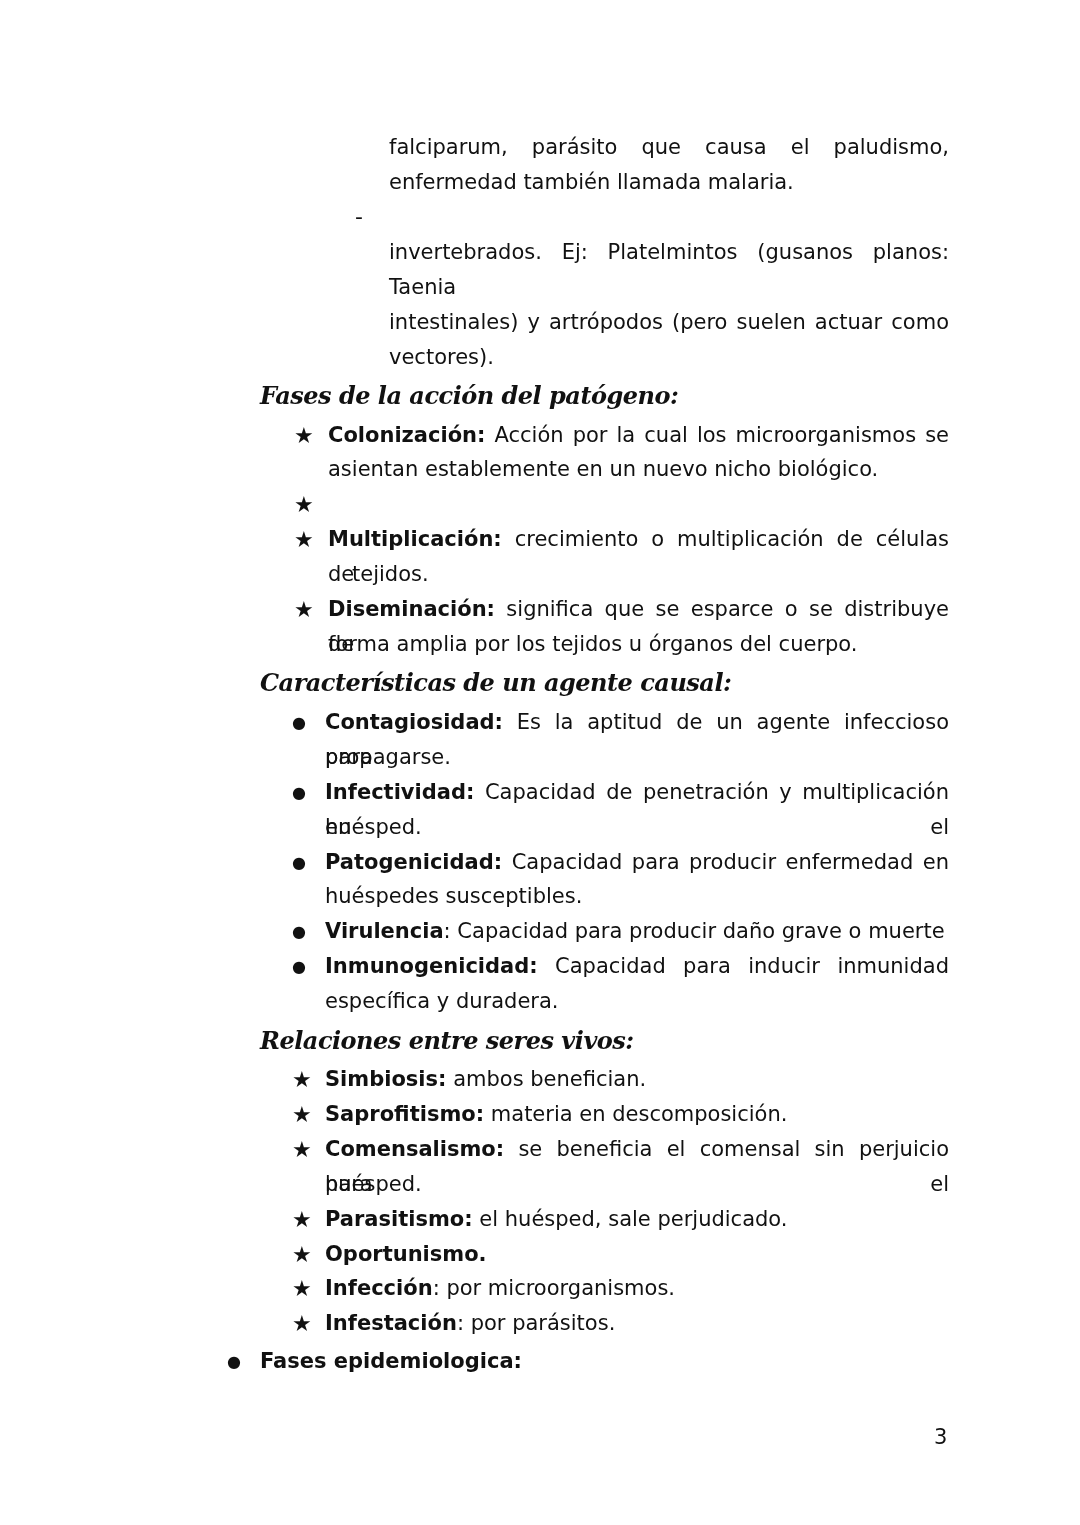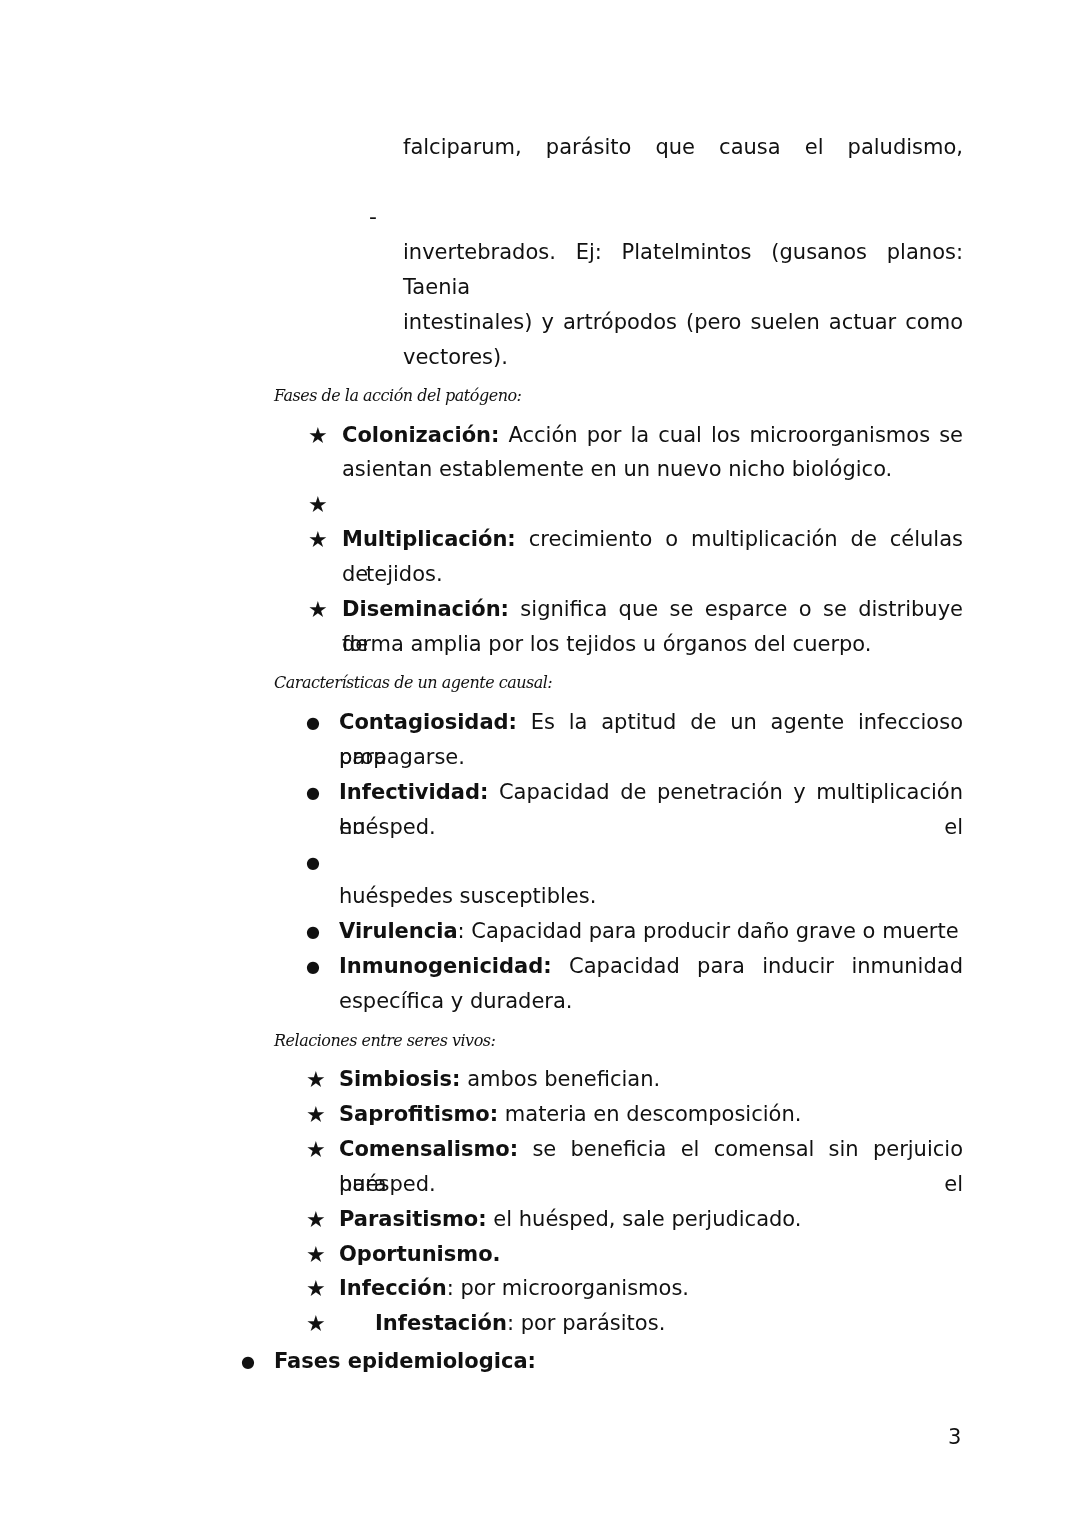--- a/index.html
+++ b/index.html
@@ -1,32 +1,33 @@
 <!DOCTYPE html>
 <html><head>
 <meta charset="utf-8">
 <style>
   html, body { margin: 0; padding: 0; background: #ffffff; }
   body { width: 1080px; height: 1525px; position: relative; overflow: hidden;
          font-family: "DejaVu Sans", sans-serif; color: #111; }
-  .page { position: absolute; left: 16px; top: 0; width: 936px; height: 1525px; }
+  .page { position: absolute; left: 2px; top: 0; width: 936px; height: 1525px; }
   .line { position: absolute; font-size: 21px; line-height: 35px; white-space: nowrap; }
   .just { text-align: justify; text-align-last: justify; white-space: normal; }
   b { font-weight: bold; }
   .heading { position: absolute; font-family: "DejaVu Serif", serif; font-style: italic;
-             font-weight: normal; font-size: 16px; letter-spacing: -0.5px; line-height: 35px; }
+             font-weight: bold; font-size: 24px; letter-spacing: -0.5px; line-height: 35px; }
   .bullet { position: absolute; font-size: 22px; line-height: 35px; }
   .pagenum { position: absolute; left: 932px; top: 1425px; font-size: 21px; }
 </style>
 </head>
 <body>
 
 <div class="page">
 
   <div class="line just" style="left:387px;top:130px;width:560px;">falciparum, parásito que causa el paludismo,</div>
+  <div class="line" style="left:387px;top:165px;">enfermedad también llamada malaria.</div>
 
   <div class="bullet" style="left:353px;top:199px;">-</div>
   <div class="line just" style="left:387px;top:235px;width:560px;">invertebrados. Ej: Platelmintos (gusanos planos: Taenia</div>
   <div class="line just" style="left:387px;top:305px;width:560px;">intestinales) y artrópodos (pero suelen actuar como</div>
   <div class="line" style="left:387px;top:340px;">vectores).</div>
 
   <div class="heading" style="left:258px;top:378px;">Fases de la acción del patógeno:</div>
 
   <span class="bullet" style="left:292px;top:418px;">★</span>
   <div class="line just" style="left:326px;top:418px;width:621px;"><b>Colonización:</b><span> Acción por la cual los microorganismos se</span></div>
@@ -46,20 +47,21 @@
 
   <span class="bullet" style="left:290px;top:705px;font-size:16px;">●</span>
   <div class="line just" style="left:323px;top:705px;width:624px;"><b>Contagiosidad:</b><span> Es la aptitud de un agente infeccioso para</span></div>
   <div class="line" style="left:323px;top:740px;">propagarse.</div>
 
   <span class="bullet" style="left:290px;top:775px;font-size:16px;">●</span>
   <div class="line just" style="left:323px;top:775px;width:624px;"><b>Infectividad:</b><span> Capacidad de penetración y multiplicación en el</span></div>
   <div class="line" style="left:323px;top:810px;">huésped.</div>
 
   <span class="bullet" style="left:290px;top:845px;font-size:16px;">●</span>
+  <div class="line just" style="left:323px;top:845px;width:624px;"><b>Patogenicidad:</b><span> Capacidad para producir enfermedad en</span></div>
   <div class="line" style="left:323px;top:879px;">huéspedes susceptibles.</div>
 
   <span class="bullet" style="left:290px;top:914px;font-size:16px;">●</span>
   <div class="line" style="left:323px;top:914px;"><b>Virulencia</b><span>: Capacidad para producir daño grave o muerte</span></div>
 
   <span class="bullet" style="left:290px;top:949px;font-size:16px;">●</span>
   <div class="line just" style="left:323px;top:949px;width:624px;"><b>Inmunogenicidad:</b><span> Capacidad para inducir inmunidad</span></div>
   <div class="line" style="left:323px;top:984px;">específica y duradera.</div>
 
   <div class="heading" style="left:258px;top:1023px;">Relaciones entre seres vivos:</div>
@@ -77,19 +79,19 @@
   <span class="bullet" style="left:290px;top:1202px;">★</span>
   <div class="line" style="left:323px;top:1202px;"><b>Parasitismo:</b><span> el huésped, sale perjudicado.</span></div>
 
   <span class="bullet" style="left:290px;top:1237px;">★</span>
   <div class="line" style="left:323px;top:1237px;"><b>Oportunismo.</b></div>
 
   <span class="bullet" style="left:290px;top:1271px;">★</span>
   <div class="line" style="left:323px;top:1271px;"><b>Infección</b><span>: por microorganismos.</span></div>
 
   <span class="bullet" style="left:290px;top:1306px;">★</span>
-  <div class="line" style="left:323px;top:1306px;margin-left:36px;"><b>Infestación</b><span>: por parásitos.</span></div>
+  <div class="line" style="left:323px;top:1306px;"><b>Infestación</b><span>: por parásitos.</span></div>
 
   <span class="bullet" style="left:225px;top:1344px;font-size:16px;">●</span>
   <div class="line" style="left:258px;top:1344px;"><b>Fases epidemiologica:</b></div>
 
   <div class="pagenum">3</div>
 </div>
 
 </body></html>

